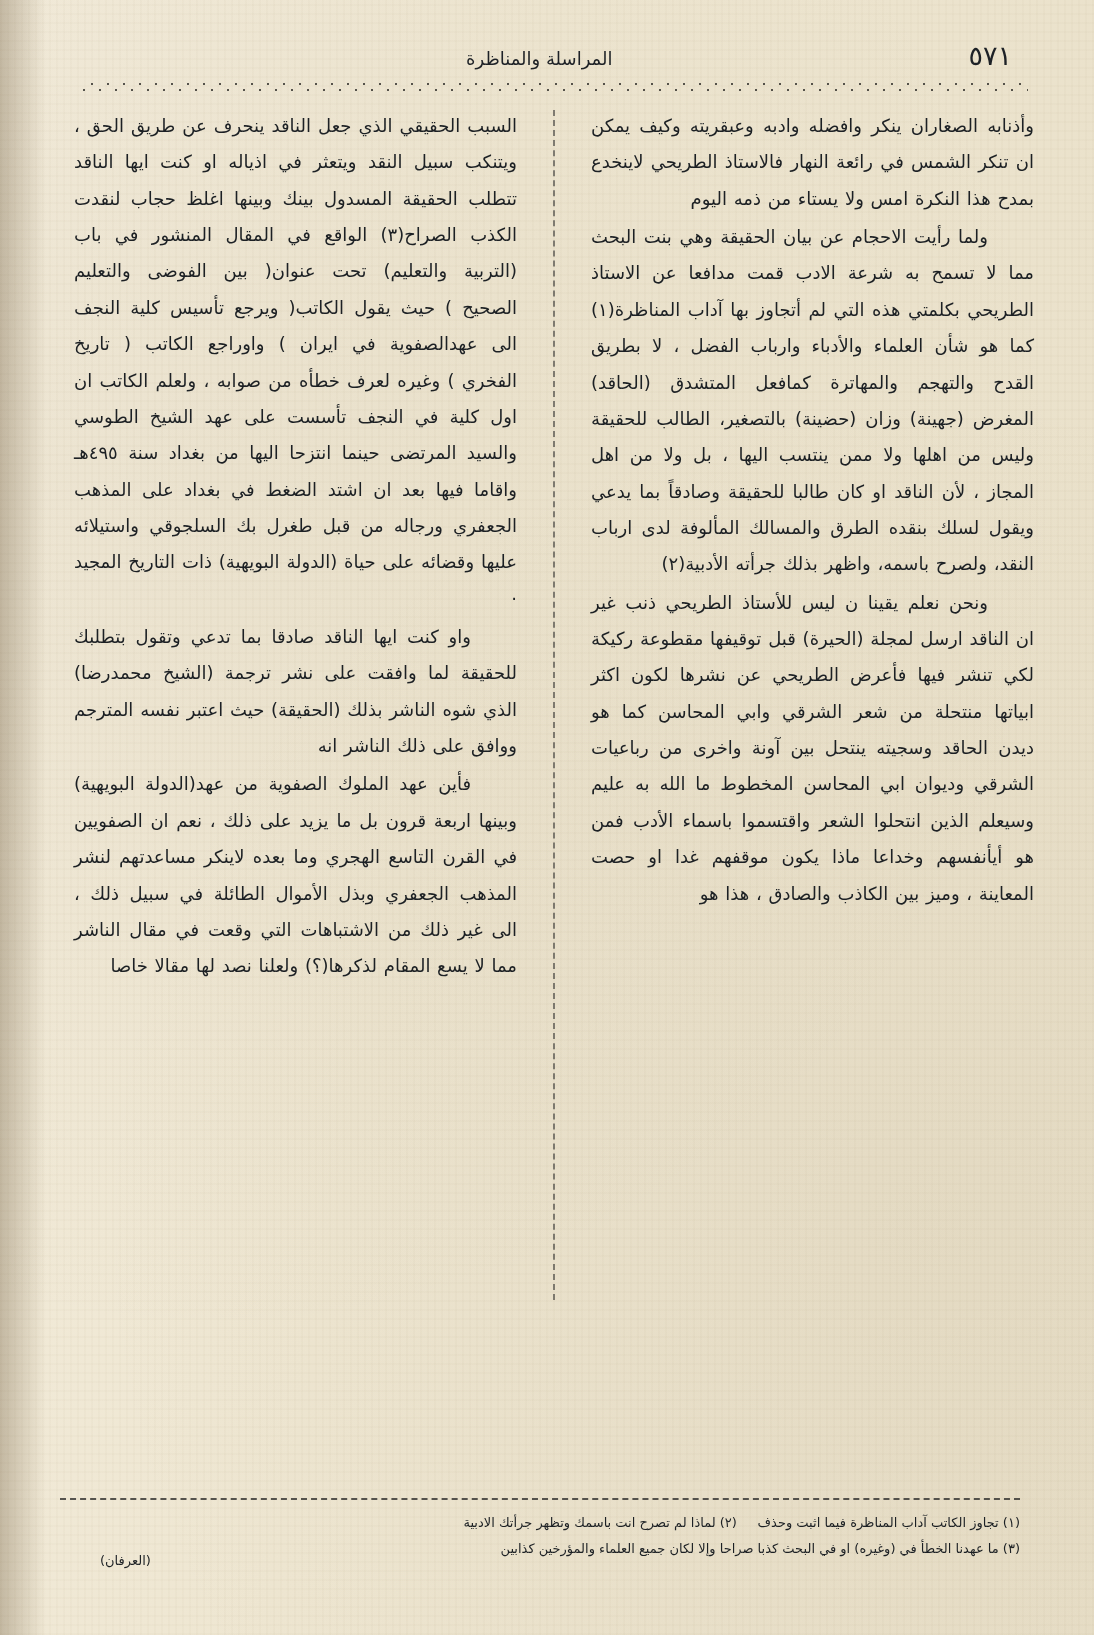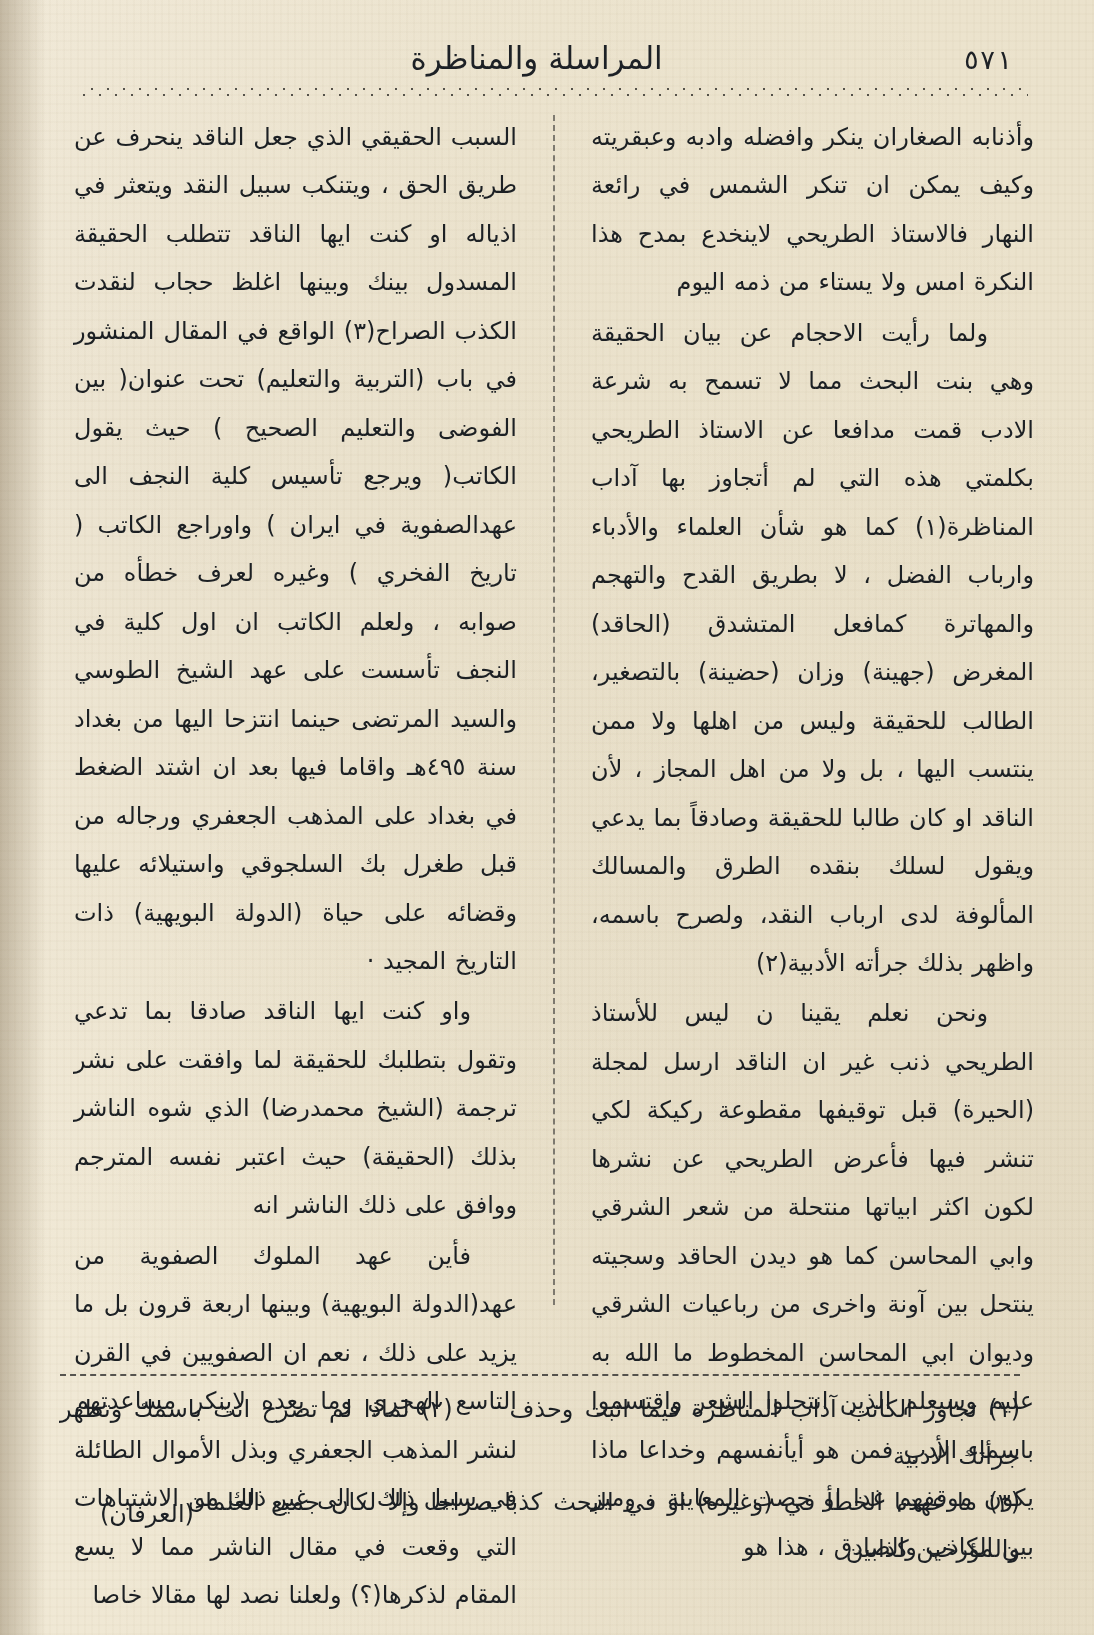--- a/index.html
+++ b/index.html
@@ -55,26 +55,26 @@
     display: flex;
     align-items: baseline;
     justify-content: space-between;
     direction: rtl;
     padding: 4px 18px 0 18px;
     color: #20242a;
   }
   .page-number {
     font-size: 27px;
     letter-spacing: 1px;
-    font-family: Liberation Mono, monospace;
+    font-family: Liberation Sans, sans-serif;
     color: #1d2126;
     padding-right: 4px;
   }
   .header-title {
-    font-size: 31px;
+    font-size: 18px;
     color: #1d2126;
     margin-left: 18px;
     transform: translateX(-40px);
   }
   .header-spacer { width: 80px; }
 
   .rule-wavy {
     margin: 10px 6px 0 6px;
     height: 10px;
     background:
@@ -89,21 +89,21 @@
     display: flex;
     flex-direction: row;
     direction: rtl;
     margin-top: 16px;
     height: 1205px;
     position: relative;
   }
   .col {
     width: 472px;
     box-sizing: border-box;
-    font-size: 24px;
+    font-size: 18px;
     line-height: 2.02;
     color: #1c2024;
     text-align: justify;
     text-align-last: right;
     word-spacing: 1px;
   }
   .col.right { padding-left: 26px; }
   .col.left  { padding-right: 26px; }
 
   .col-divider {
@@ -125,21 +125,21 @@
     left: 60px;
     bottom: 62px;
     direction: rtl;
     z-index: 4;
   }
   .fn-rule {
     border-top: 2px dashed rgba(35,35,35,0.75);
     margin-bottom: 10px;
   }
   .fn-line {
-    font-size: 24px;
+    font-size: 13px;
     line-height: 1.95;
     color: #1c2024;
     text-align: justify;
     text-align-last: right;
     display: block;
   }
   .fn-num { letter-spacing: 0; }
   .fn-tail { float: left; padding-left: 40px; margin-top: 12px; }
 </style>
 </head>

